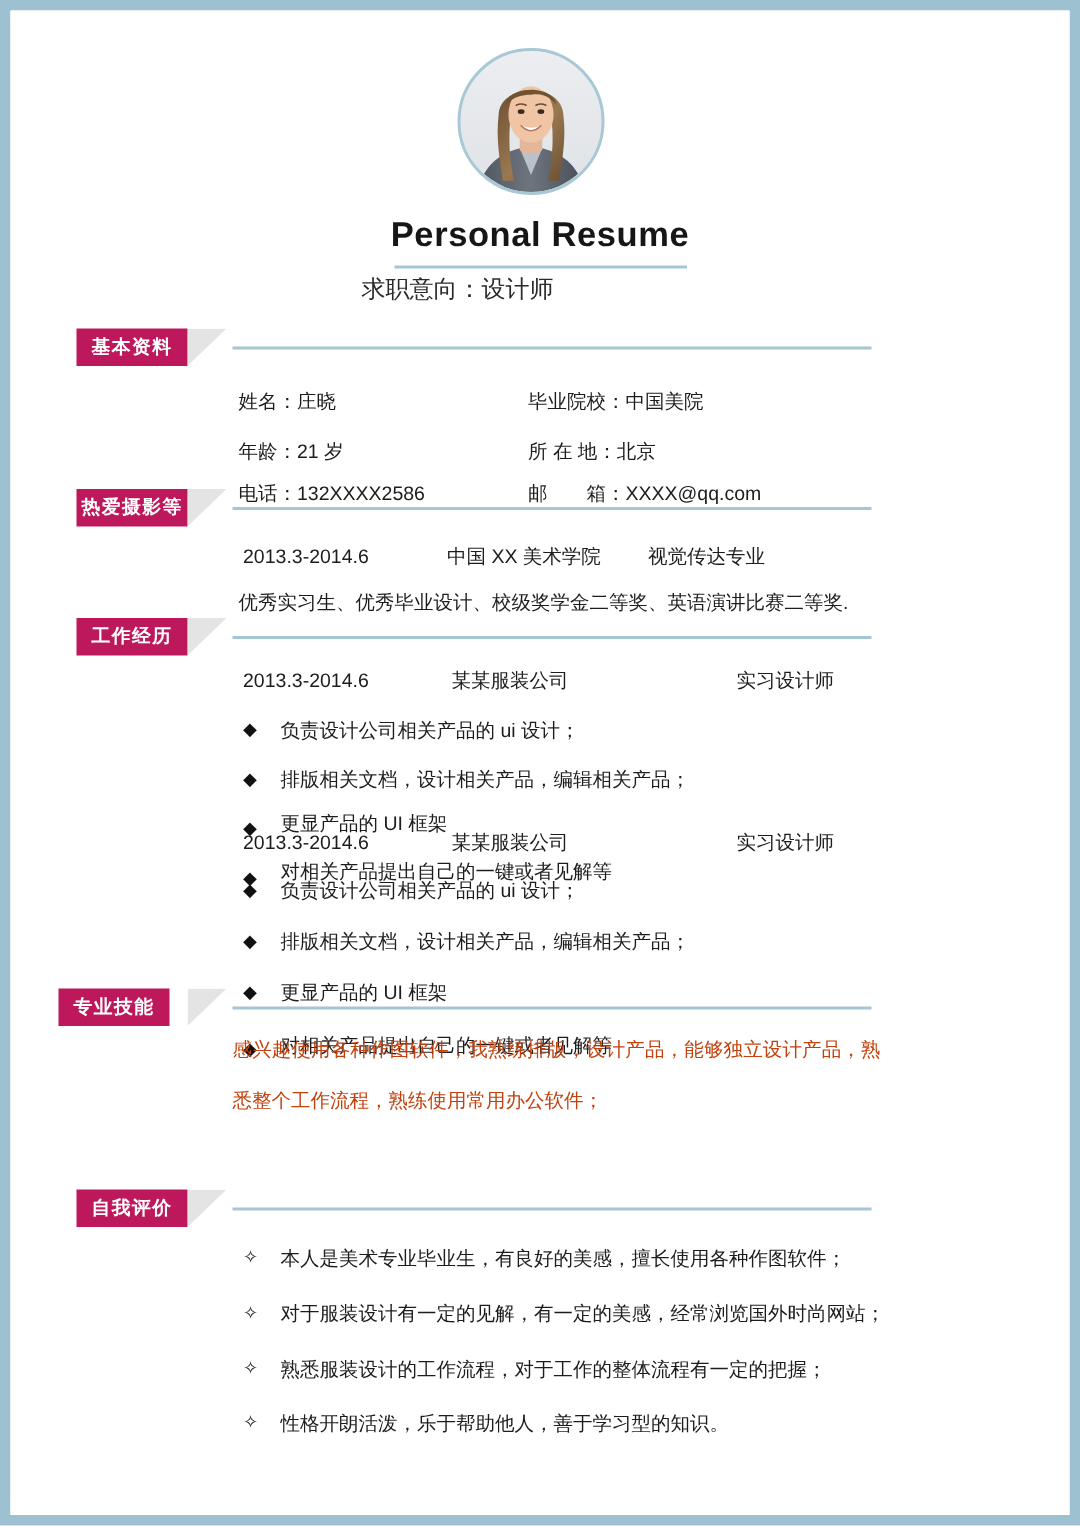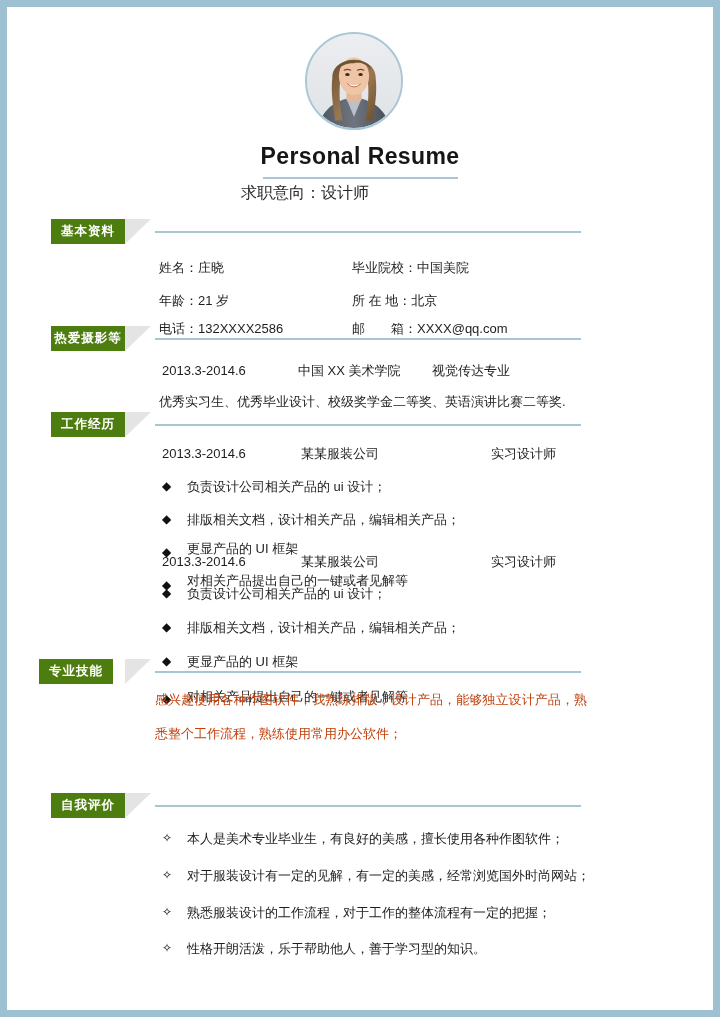--- a/index.html
+++ b/index.html
@@ -79,21 +79,21 @@
     width: 596px;
     font-size: 16px;
     color: #2a2a2a;
   }
 
   
   .tab {
     position: absolute;
     height: 25px;
     width: 74px;
-    background: #4d7c0f;
+    background: #be185d;
     color: #ffffff;
     font-size: 12.5px;
     font-weight: bold;
     letter-spacing: 1px;
     line-height: 25px;
     text-align: center;
     box-sizing: border-box;
   }
   
   .wedge {

